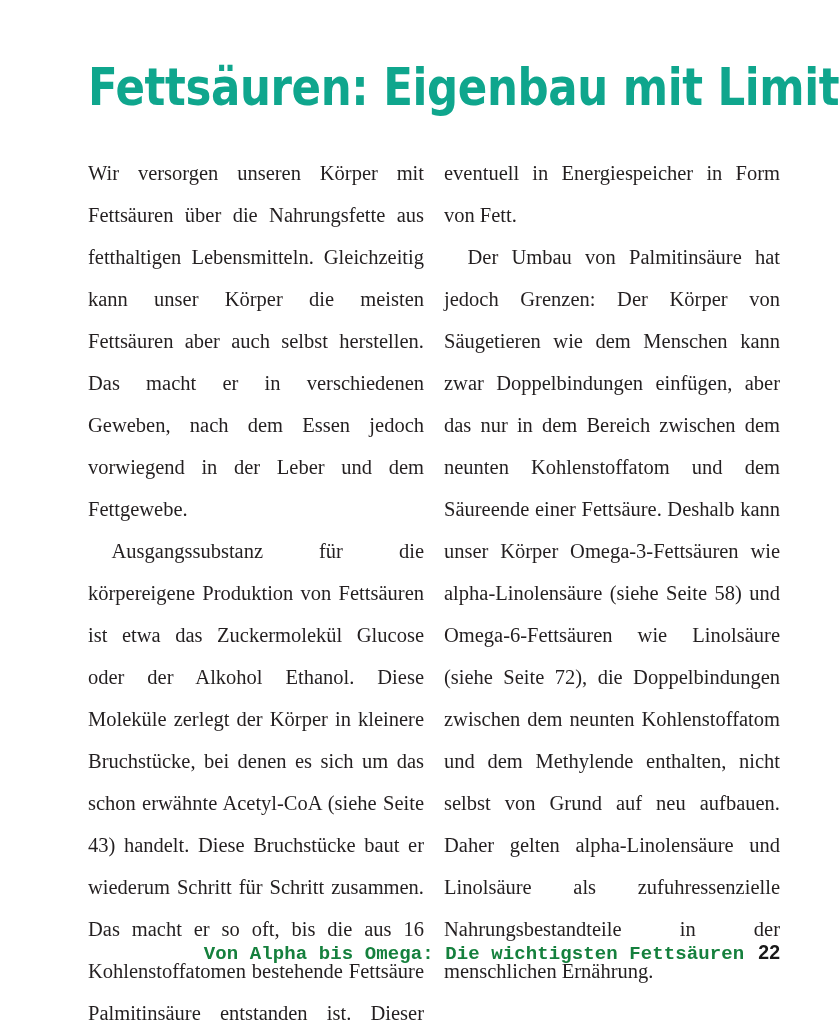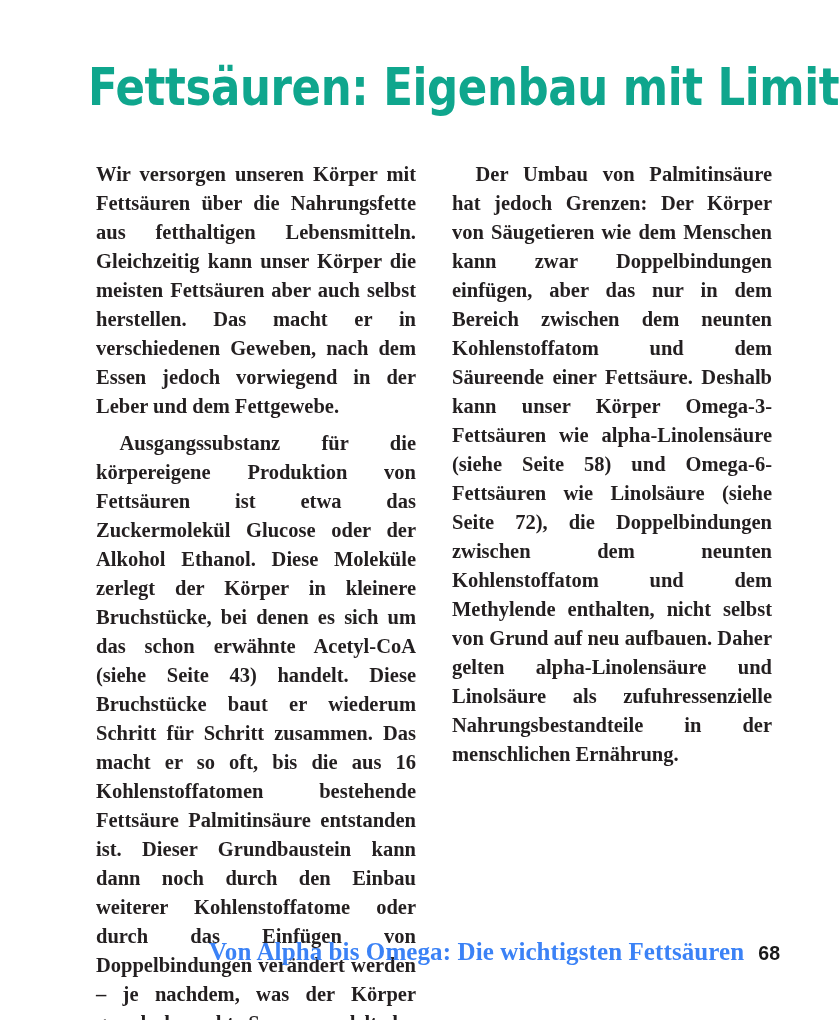--- a/index.html
+++ b/index.html
@@ -54,51 +54,50 @@
     height: 760px;
     display: flex;
     justify-content: space-between;
     align-items: flex-start;
   }
   .column {
     width: 336px;
     box-sizing: border-box;
   }
   .column p {
-    margin: 8px;
+    margin: 0;
     font-size: 20.5px;
-    line-height: 29px;
+    line-height: 42px;
     text-align: justify;
     text-justify: inter-word;
     hyphens: manual;
     -webkit-hyphens: manual;
     word-spacing: -0.1px;
-    font-weight: bold;
   }
   .column p.indent {
     text-indent: 1.15em;
   }
 
   
   .footer {
     position: absolute;
     left: 88px;
     top: 940px;
     width: 692px;
     display: flex;
     justify-content: flex-end;
     align-items: baseline;
     gap: 14px;
   }
   .footer-running-head {
-    font-family: Liberation Serif, serif;
+    font-family: Liberation Mono, monospace;
     font-weight: 700;
-    font-size: 25px;
+    font-size: 19px;
     line-height: 24px;
-    color: #3b82f6;
+    color: #15803d;
     letter-spacing: 0.1px;
     white-space: nowrap;
   }
   .footer-page-number {
     font-family: "Liberation Sans", "DejaVu Sans", sans-serif;
     font-weight: 700;
     font-size: 19.5px;
     line-height: 24px;
     color: #1a1a1a;
   }
@@ -111,23 +110,24 @@
   <h1 class="page-title">Fettsäuren: Eigenbau mit Limits</h1>
 
   <div class="columns">
 
     <div class="column">
       <p>Wir versorgen unseren Körper mit Fettsäuren über die Nahrungsfette aus fetthaltigen Lebensmitteln. Gleichzeitig kann unser Körper die meisten Fettsäuren aber auch selbst herstellen. Das macht er in verschiedenen Geweben, nach dem Essen jedoch vorwiegend in der Leber und dem Fettgewebe.</p>
       <p class="indent">Ausgangssubstanz für die körpereigene Produktion von Fettsäuren ist etwa das Zuckermolekül Glucose oder der Alkohol Ethanol. Diese Moleküle zerlegt der Körper in kleinere Bruchstücke, bei denen es sich um das schon erwähnte Acetyl-CoA (siehe Seite 43) handelt. Diese Bruchstücke baut er wiederum Schritt für Schritt zusammen. Das macht er so oft, bis die aus 16 Kohlenstoffatomen bestehende Fettsäure Palmitinsäure entstanden ist. Dieser Grundbaustein kann dann noch durch den Einbau weiterer Kohlenstoffatome oder durch das Einfügen von Doppelbindungen verändert werden – je nachdem, was der Körper gerade braucht. So verwandelt der Körper also andere energieliefernde Stoffe in Fettsäuren und</p>
     </div>
 
     <div class="column">
+      <p>eventuell in Energiespeicher in Form von Fett.</p>
       <p class="indent">Der Umbau von Palmitinsäure hat jedoch Grenzen: Der Körper von Säugetieren wie dem Menschen kann zwar Doppelbindungen einfügen, aber das nur in dem Bereich zwischen dem neunten Kohlenstoffatom und dem Säureende einer Fettsäure. Deshalb kann unser Körper Omega-3-Fettsäuren wie alpha-Linolensäure (siehe Seite 58) und Omega-6-Fettsäuren wie Linolsäure (siehe Seite 72), die Doppelbindungen zwischen dem neunten Kohlenstoffatom und dem Methylende enthalten, nicht selbst von Grund auf neu aufbauen. Daher gelten alpha-Linolensäure und Linolsäure als zufuhressenzielle Nahrungsbestandteile in der menschlichen Ernährung.</p>
     </div>
 
   </div>
 
   <div class="footer">
     <span class="footer-running-head">Von Alpha bis Omega: Die wichtigsten Fettsäuren</span>
-    <span class="footer-page-number">68</span>
+    <span class="footer-page-number">22</span>
   </div>
 
 </div>
 
 </body></html>

